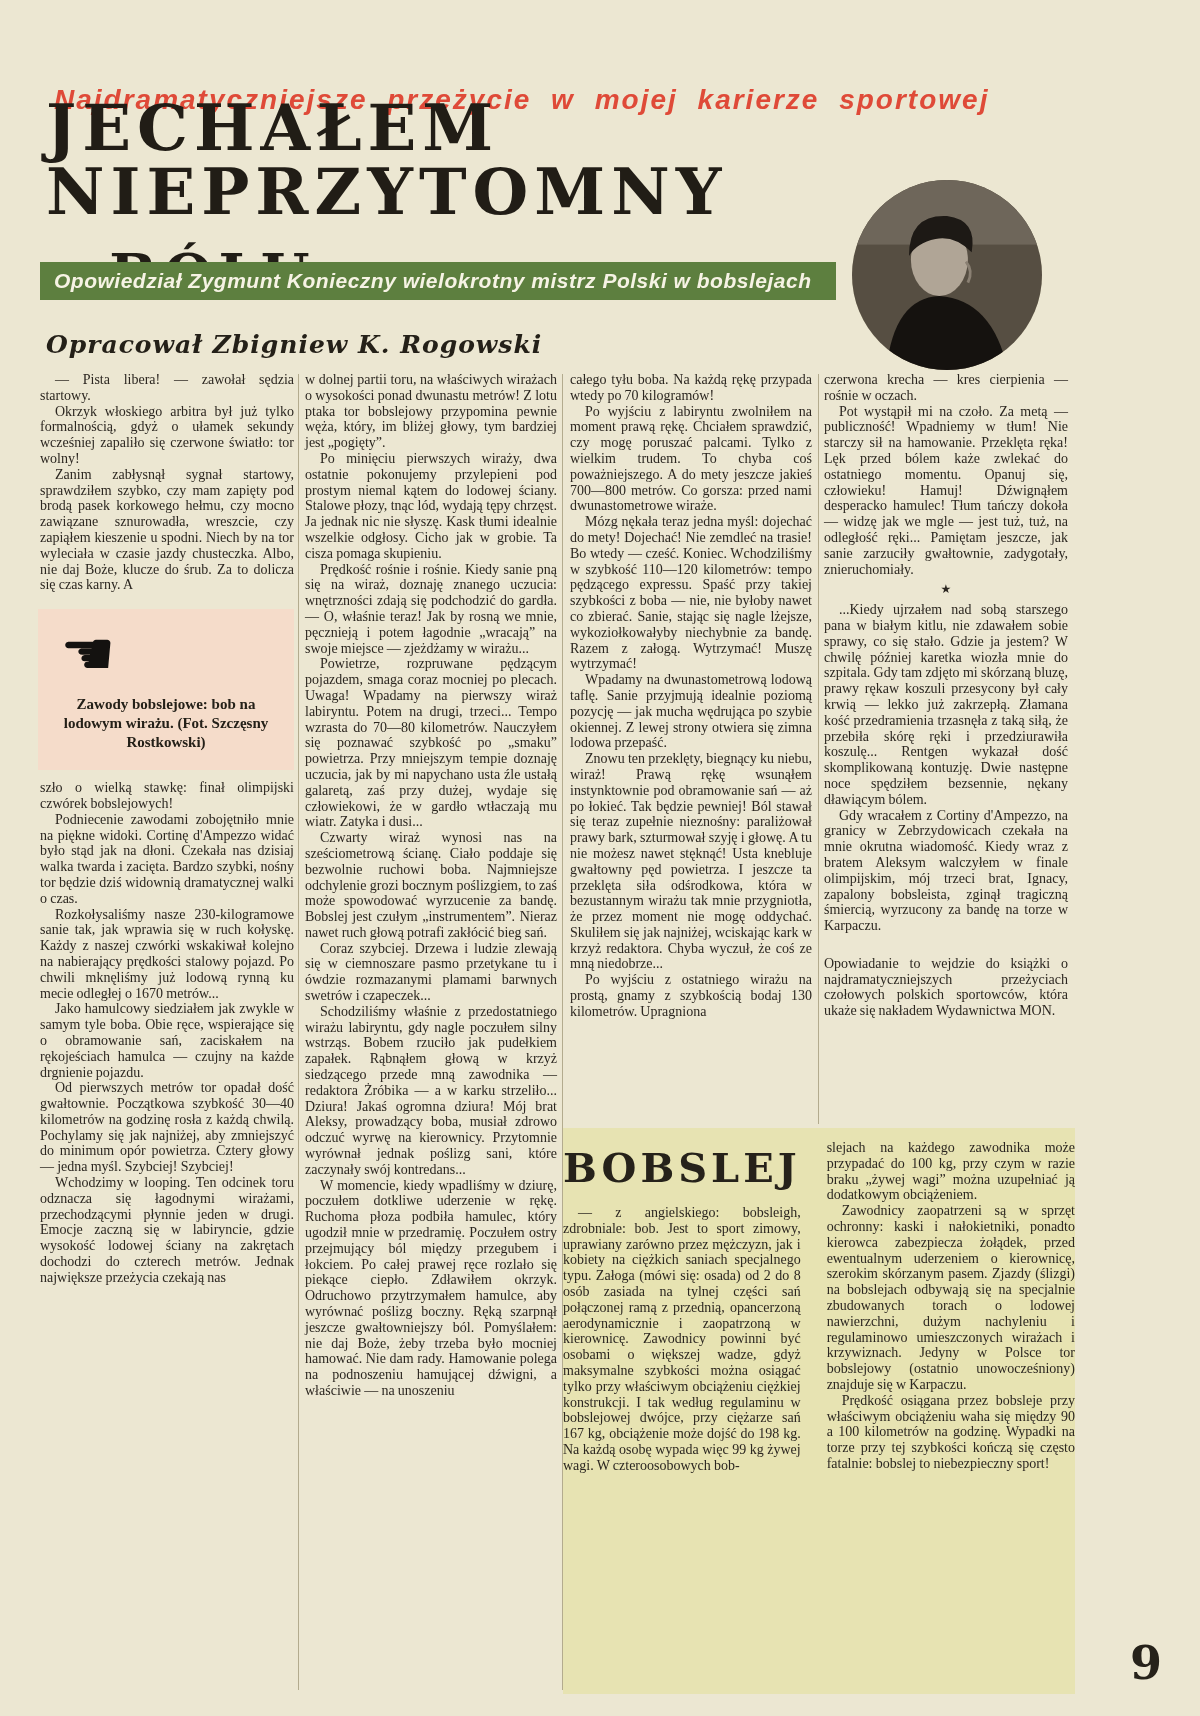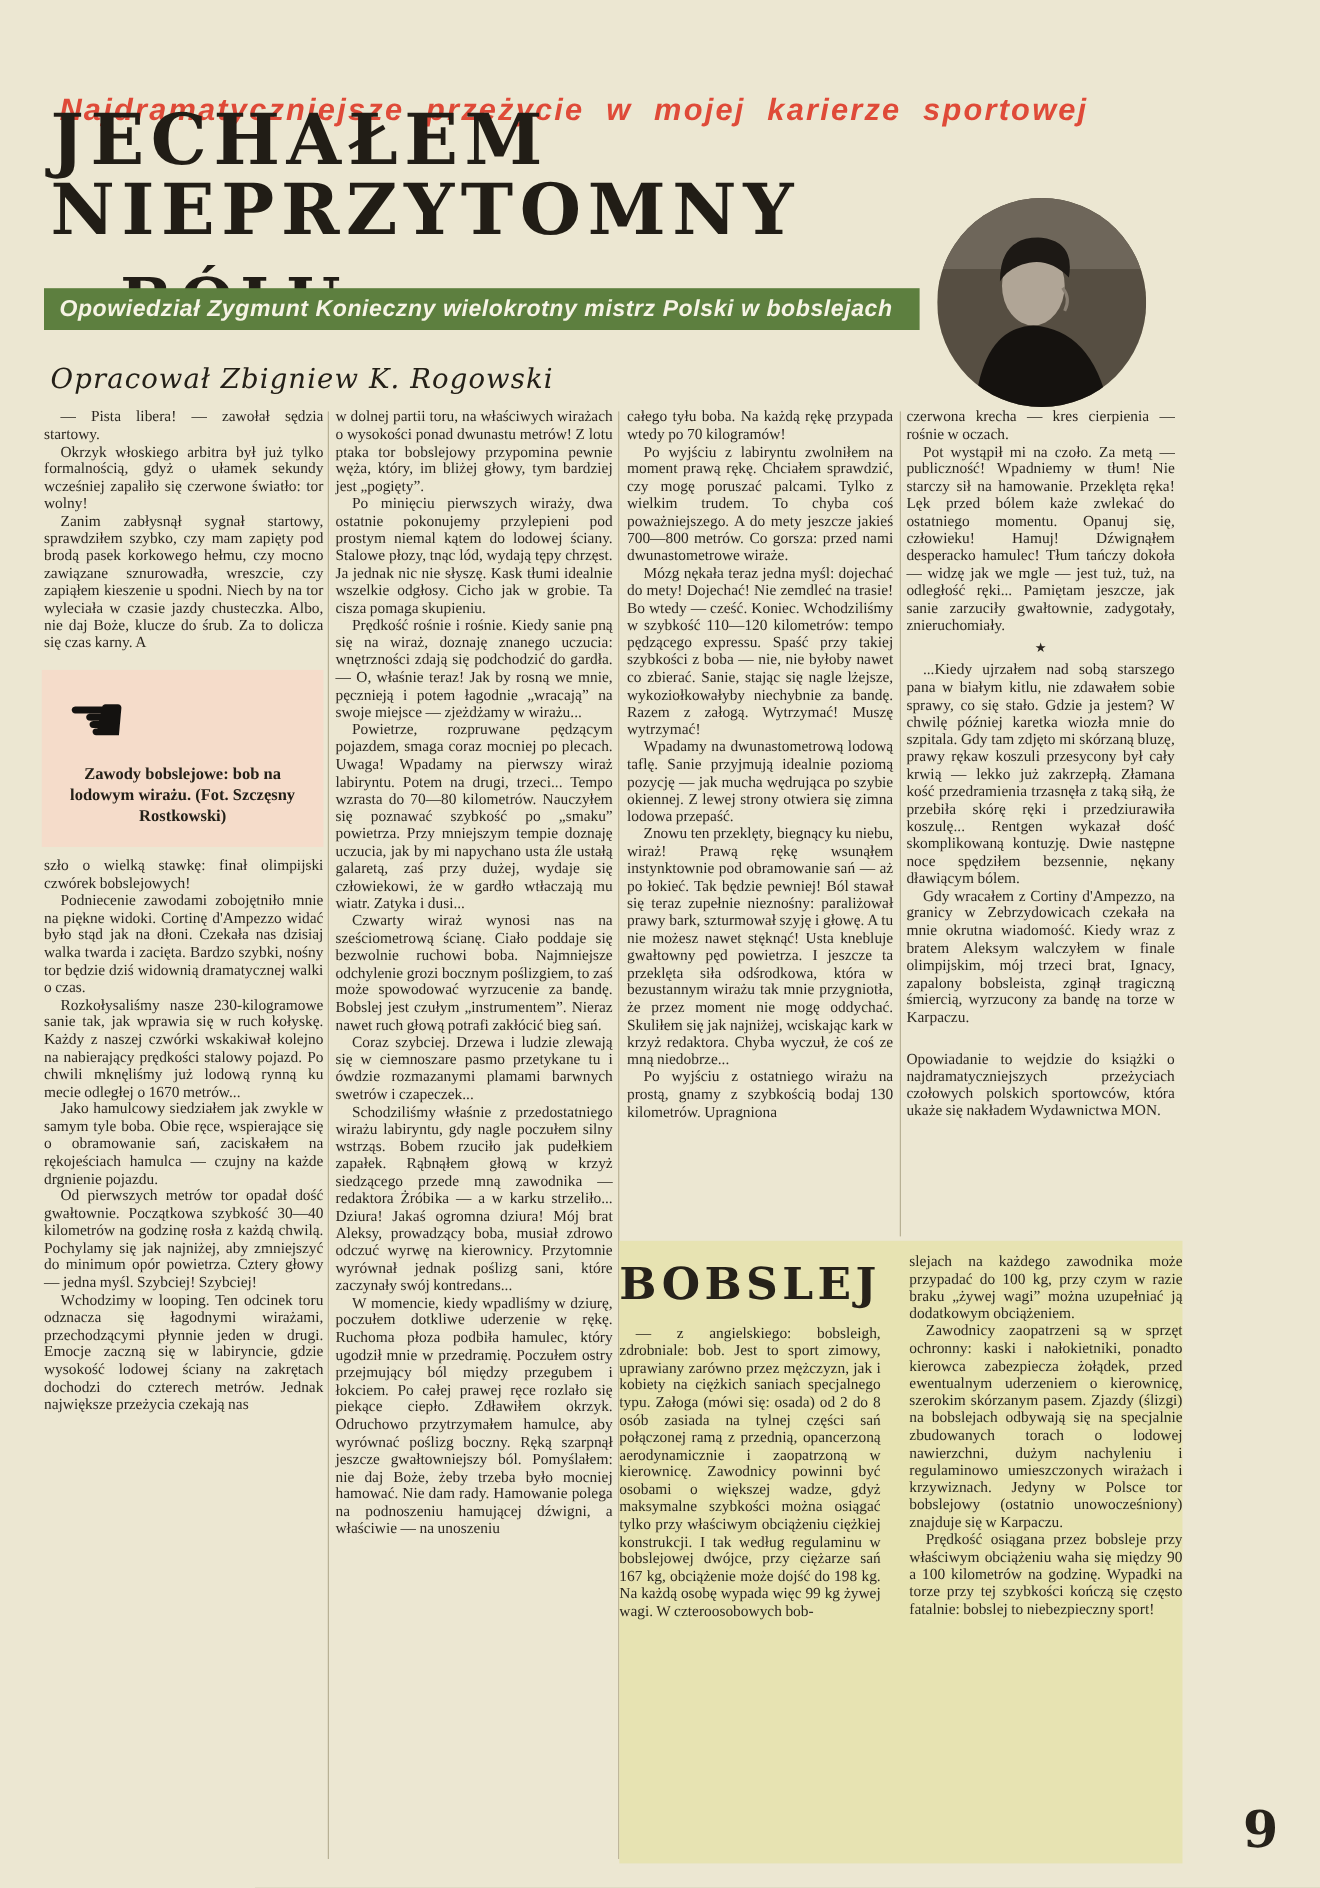--- a/index.html
+++ b/index.html
@@ -26,21 +26,21 @@
   .headline .hl2 { display: block; font-size: 56px; letter-spacing: 6px; margin-top: 22px; }
   .banner {
     position: absolute; left: 40px; top: 262px; width: 796px; height: 38px;
     background: #5d7f3f; color: #f6f3e4;
     font-family: "Liberation Sans", sans-serif; font-weight: bold; font-style: italic;
     font-size: 21px; line-height: 38px; padding-left: 14px; letter-spacing: 0.5px;
     white-space: nowrap; overflow: hidden;
   }
   .byline {
     position: absolute; left: 46px; top: 330px;
-    font-family: "DejaVu Serif", serif; font-weight: normal; font-style: italic;
+    font-family: "DejaVu Serif", serif; font-weight: bold; font-style: italic;
     font-size: 25px; letter-spacing: 1px; color: #242018;
   }
   .photo {
     position: absolute; left: 852px; top: 180px; width: 190px; height: 190px;
     border-radius: 50%; overflow: hidden;
     box-shadow: 0 0 0 1px #c9c2a8 inset;
   }
   
   .col { position: absolute; top: 372px; text-align: justify; }
   #col1 { left: 40px;  width: 254px; }

